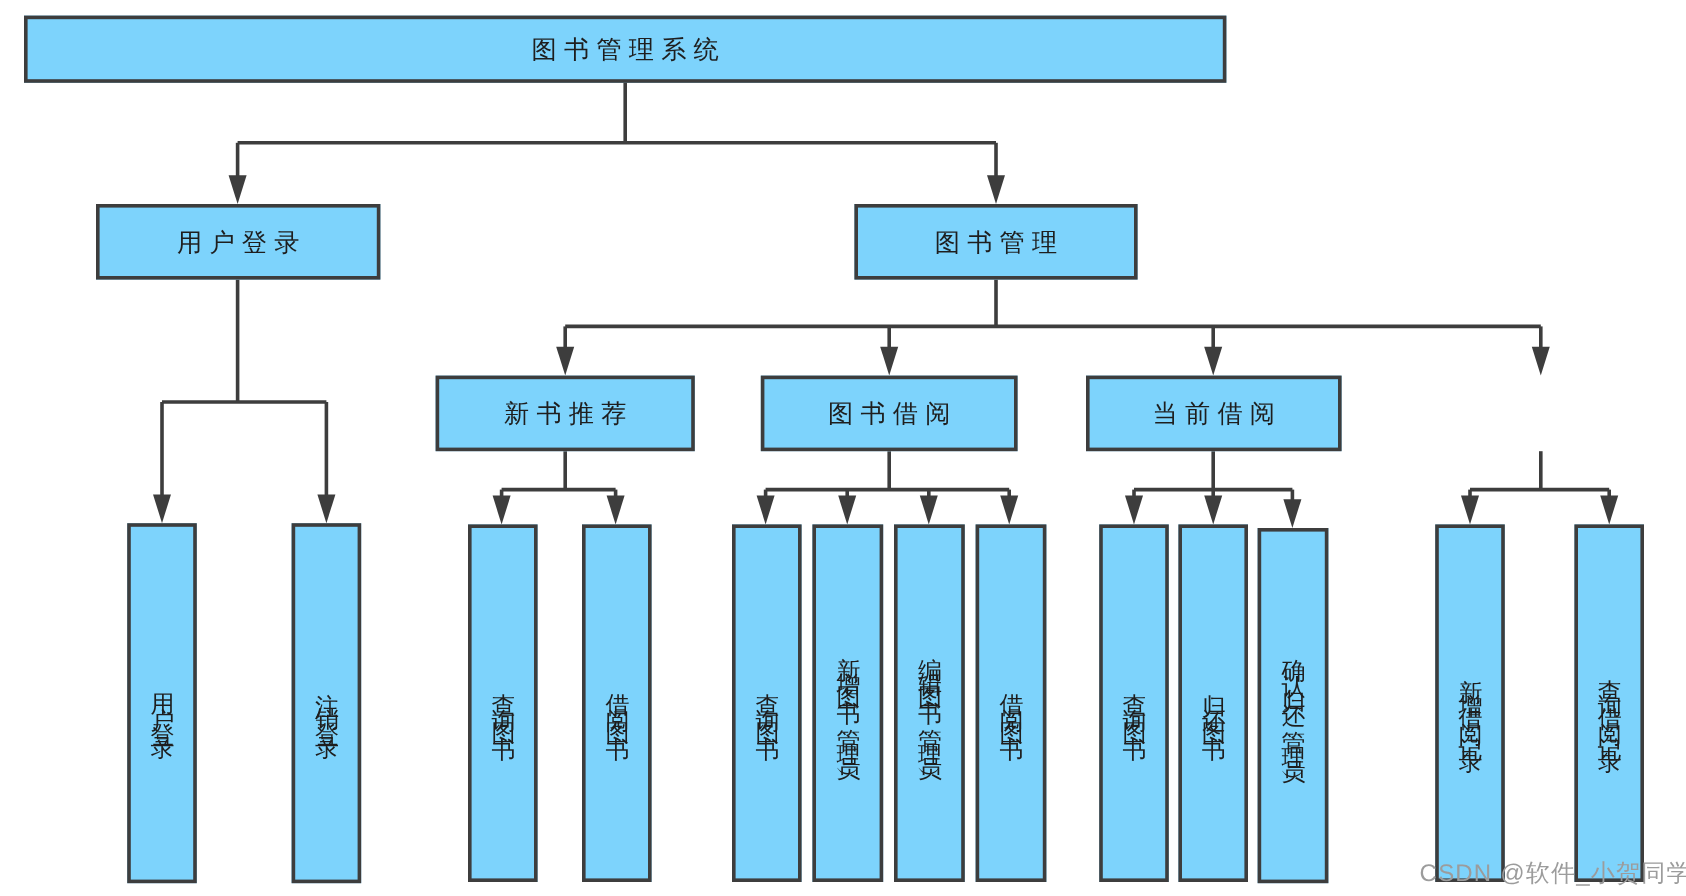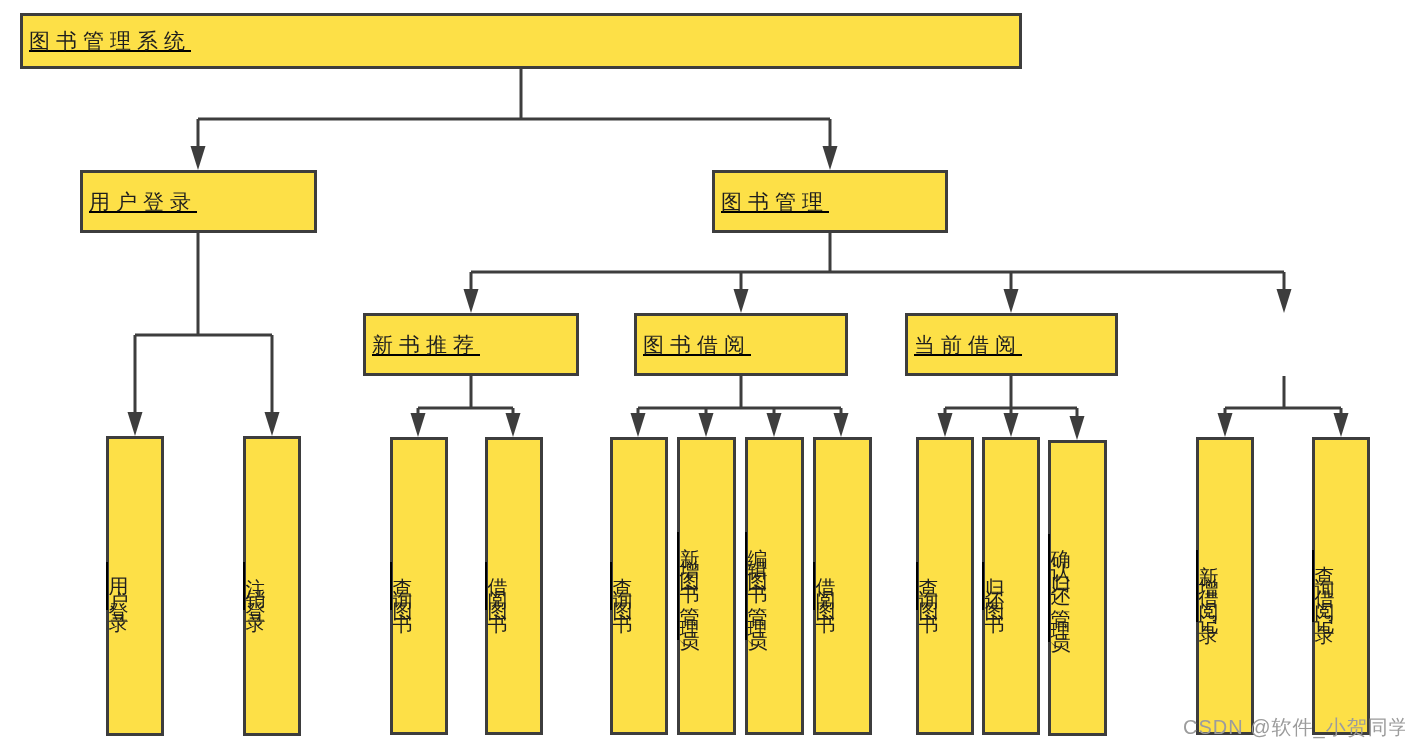--- a/index.html
+++ b/index.html
@@ -10,26 +10,25 @@
     font-family:"Liberation Sans","DejaVu Sans",sans-serif;
     overflow:hidden;
   }
   .wires{position:absolute;left:0;top:0;z-index:1;}
   .wires line{stroke:#3d3d3d;stroke-width:3;}
   .wires polygon{fill:#3d3d3d;stroke:none;}
   .node{
     position:absolute;
     box-sizing:border-box;
     border:3px solid #3d3d3d;
-    background:#fde047;
+    background:#7dd3fc;
     display:flex;
     align-items:center;
-    justify-content:flex-start;
+    justify-content:center;
     z-index:2;
-    text-decoration:underline;
   }
   .node.h span{
     color:#1e1e1e;
     font-size:21px;
     letter-spacing:6px;
     text-indent:6px;
     white-space:nowrap;
   }
   .node.v span{
     writing-mode:vertical-rl;

